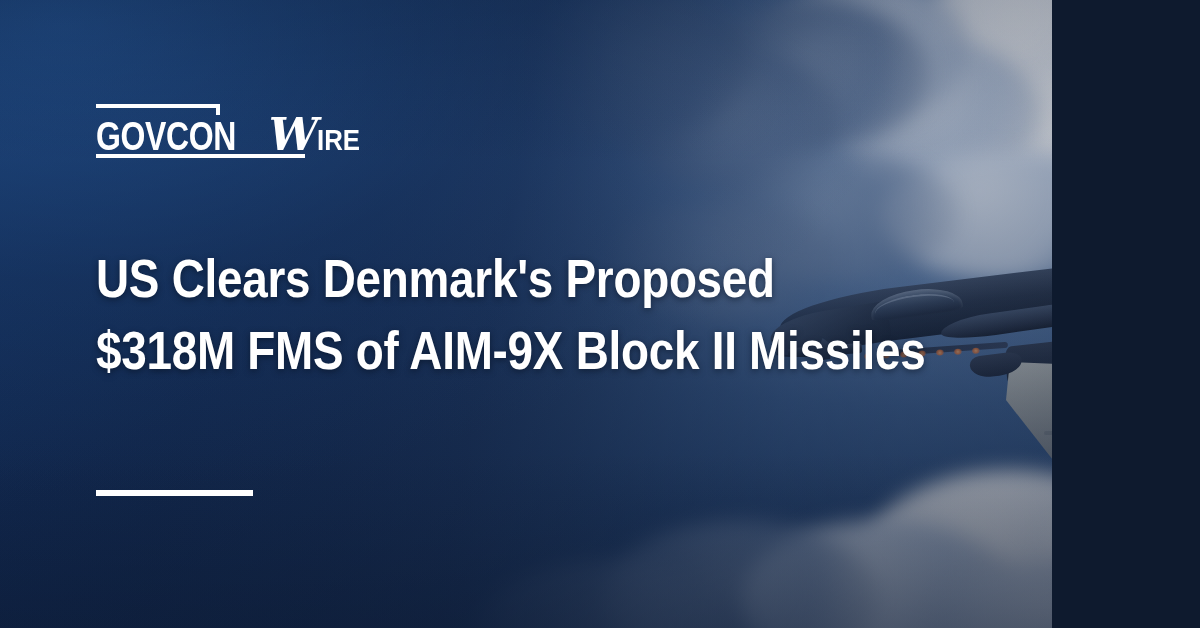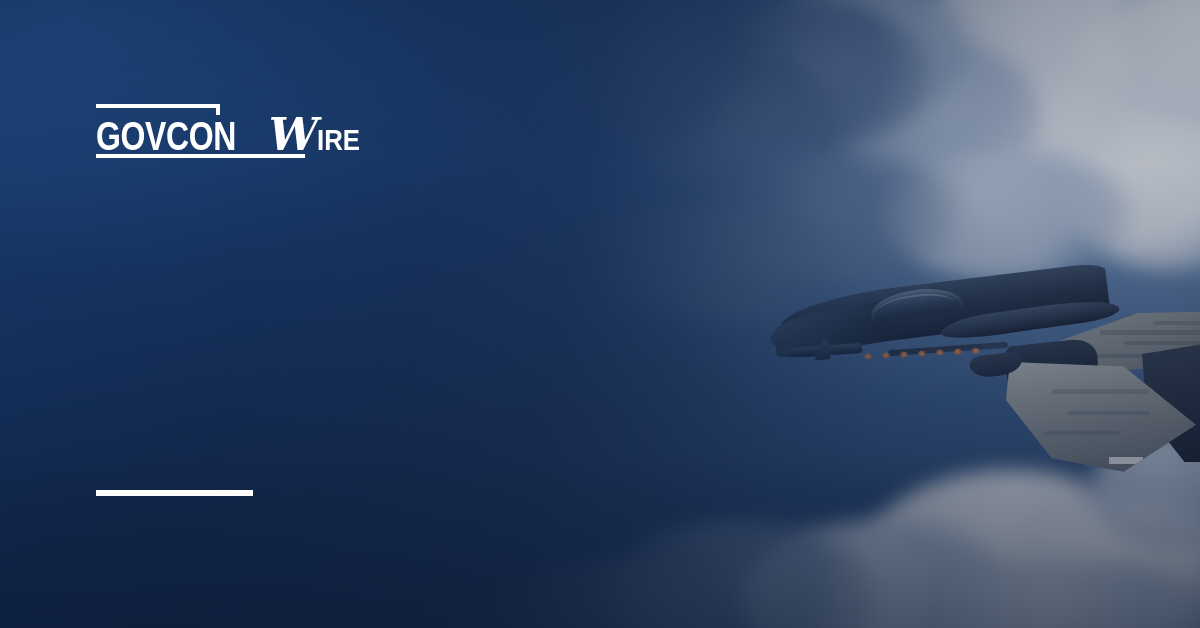--- a/index.html
+++ b/index.html
@@ -5,21 +5,21 @@
 <style>
   * { margin:0; padding:0; box-sizing:border-box; }
 
   html,body{
     background:#0e1a2e;
     font-family:"Liberation Sans", sans-serif;
   }
 
   .card{
     position:relative;
-    width:1200px;
+    width:1052px;
     height:628px;
     overflow:hidden;
     background:#6d28d9;
   }
 
   
   .photo{
     position:absolute;
     inset:0;
     overflow:hidden;
@@ -362,17 +362,21 @@
   <div class="vignette"></div>
 
   <div class="content">
 
     <div class="logo">
       <div class="logo-topline"></div>
       <div class="logo-text"><span class="logo-govcon">GOVCON</span><span class="logo-w">W</span><span class="logo-ire">IRE</span></div>
       <div class="logo-botline"></div>
     </div>
 
+    <h1 class="headline">
+      <span class="ln">US Clears Denmark's Proposed</span>
+      <span class="ln">$318M FMS of AIM-9X Block II Missiles</span>
+    </h1>
 
     <div class="rule"></div>
 
   </div>
 </div>
 
 </body></html>

